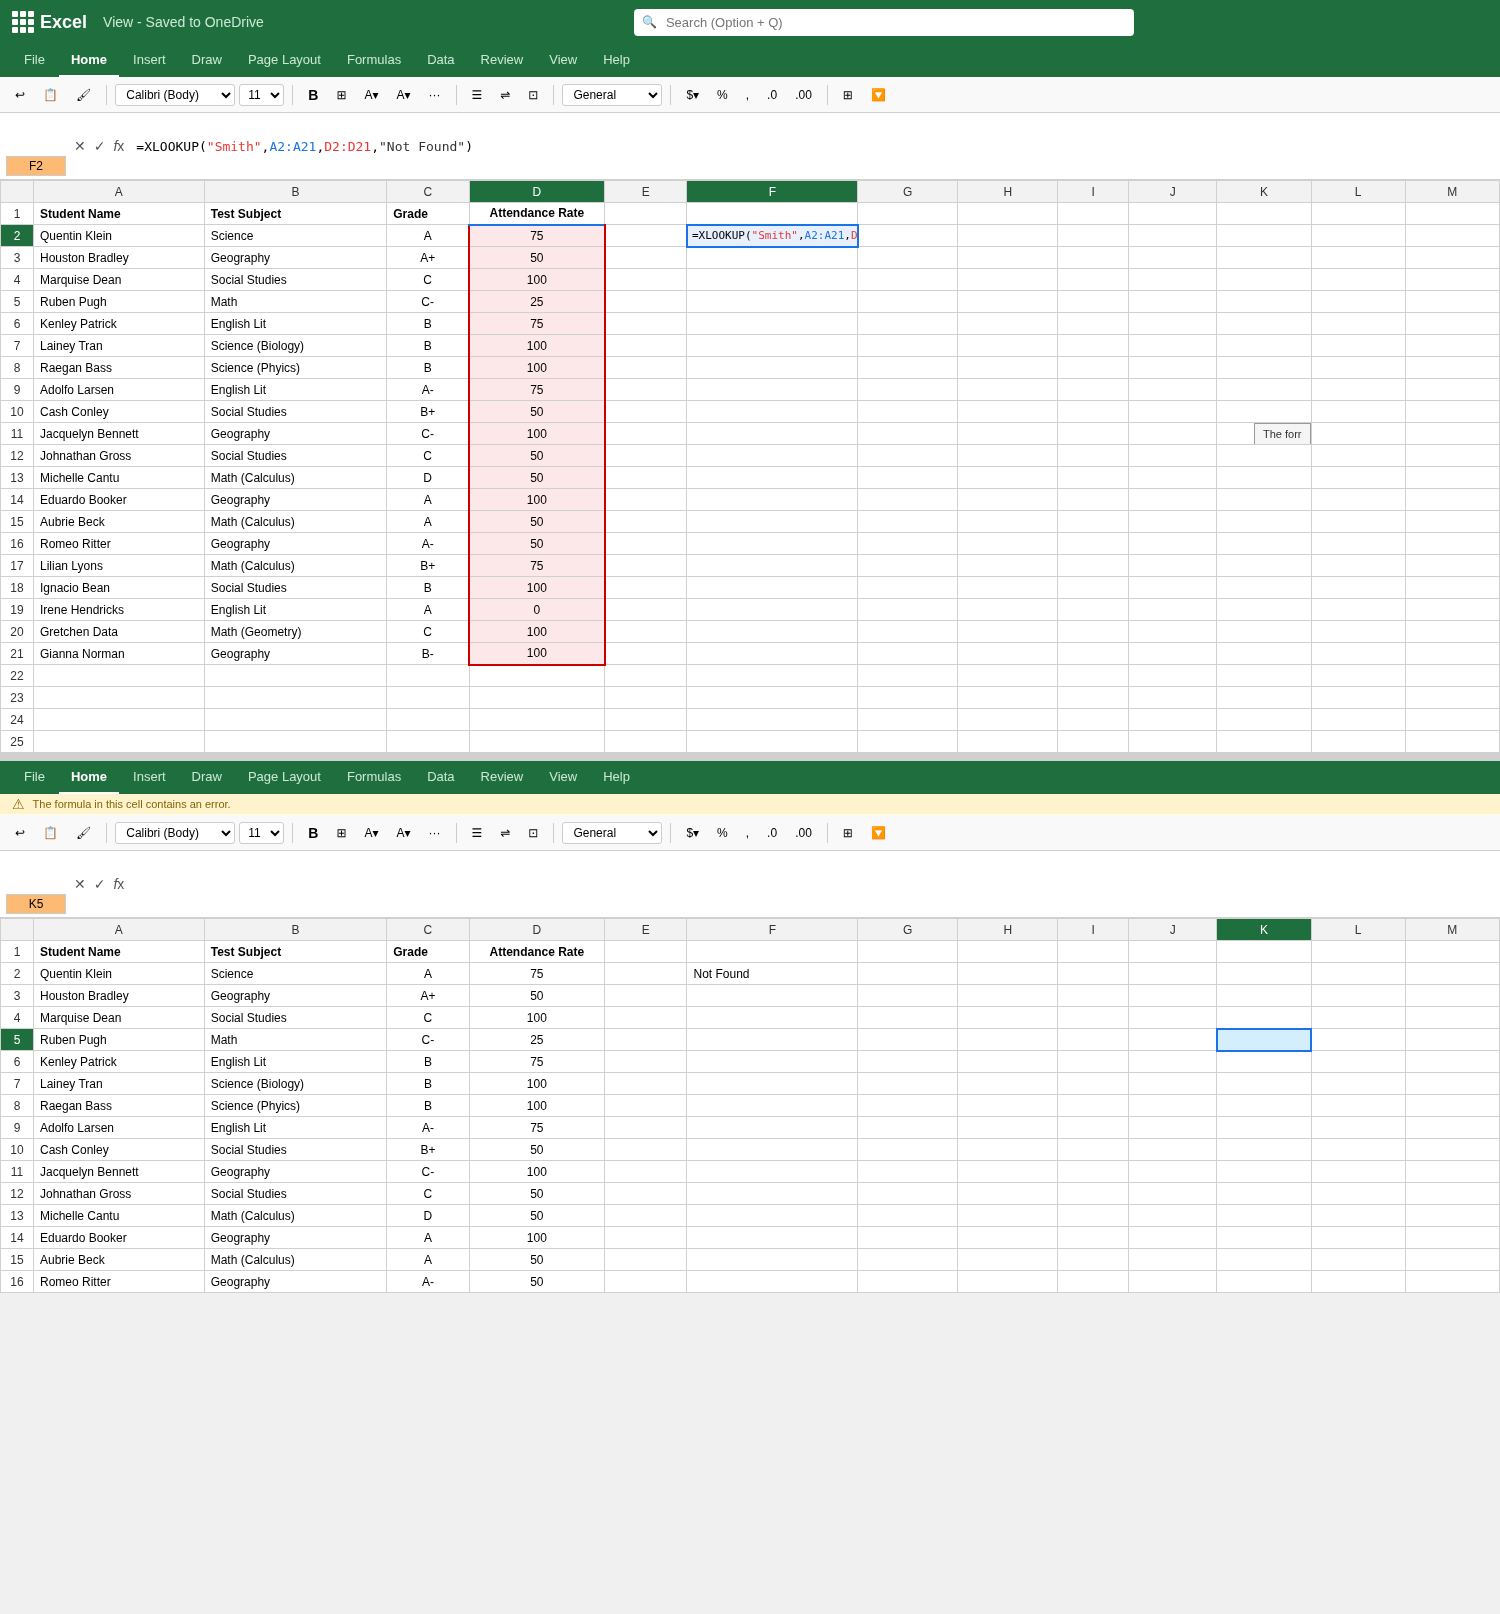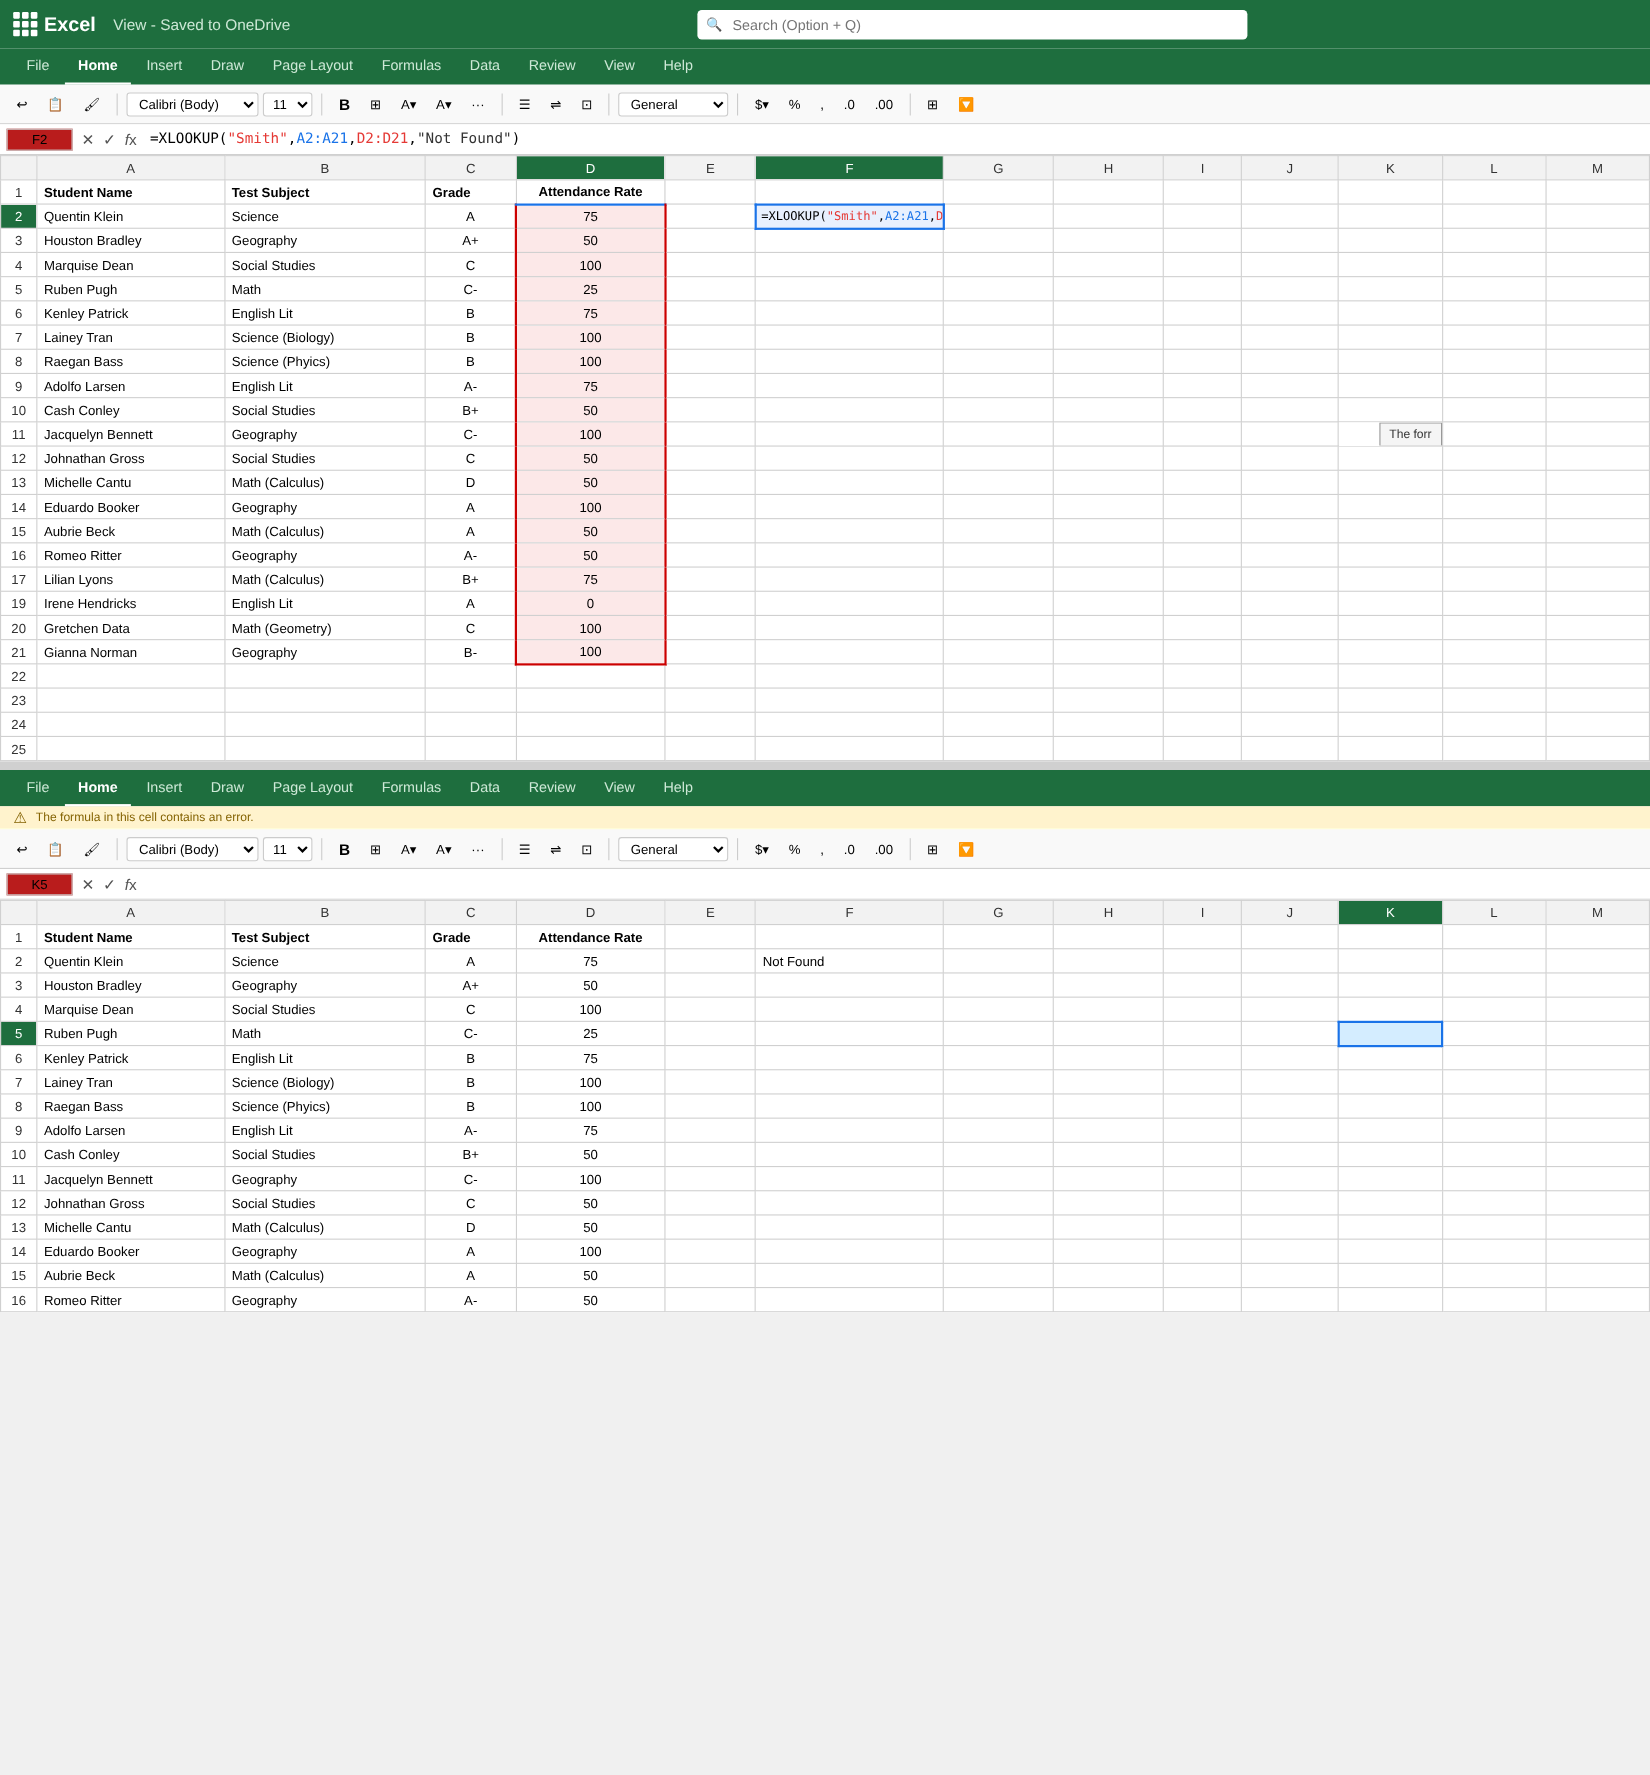--- a/index.html
+++ b/index.html
@@ -118,21 +118,22 @@
       background: white;
       gap: 6px;
       min-height: 28px;
     }
     .cell-ref-box {
       border: 1px solid #ccc;
       padding: 2px 8px;
       font-size: 12px;
       min-width: 60px;
       text-align: center;
-      background: #b91c1c;
+      background: #fdba74;
+      margin-top: 40px;
     }
     .formula-icons { display: flex; gap: 4px; color: #555; font-size: 14px; }
     .formula-icon { cursor: pointer; padding: 0 2px; }
     .formula-content {
       flex: 1;
       font-size: 13px;
       padding: 2px 4px;
       font-family: Consolas, monospace;
     }
 
@@ -630,20 +631,36 @@
             <td></td>
             <td></td>
             <td></td>
             <td></td>
             <td></td>
             <td></td>
             <td></td>
             <td></td>
         </tr>
         <tr>
+          <td class="row-header">18</td>
+          <td>Ignacio Bean</td>
+            <td>Social Studies</td>
+          <td style="text-align:center;">B</td>
+          <td class="cell-d-highlight" style="text-align:center; border-left:2px solid #c00; border-right:2px solid #c00;">100</td>
+          <td></td>
+            <td></td>
+            <td></td>
+            <td></td>
+            <td></td>
+            <td></td>
+            <td></td>
+            <td></td>
+            <td></td>
+        </tr>
+        <tr>
           <td class="row-header">19</td>
           <td>Irene Hendricks</td>
             <td>English Lit</td>
           <td style="text-align:center;">A</td>
           <td class="cell-d-highlight" style="text-align:center; border-left:2px solid #c00; border-right:2px solid #c00;">0</td>
           <td></td>
             <td></td>
             <td></td>
             <td></td>
             <td></td>

